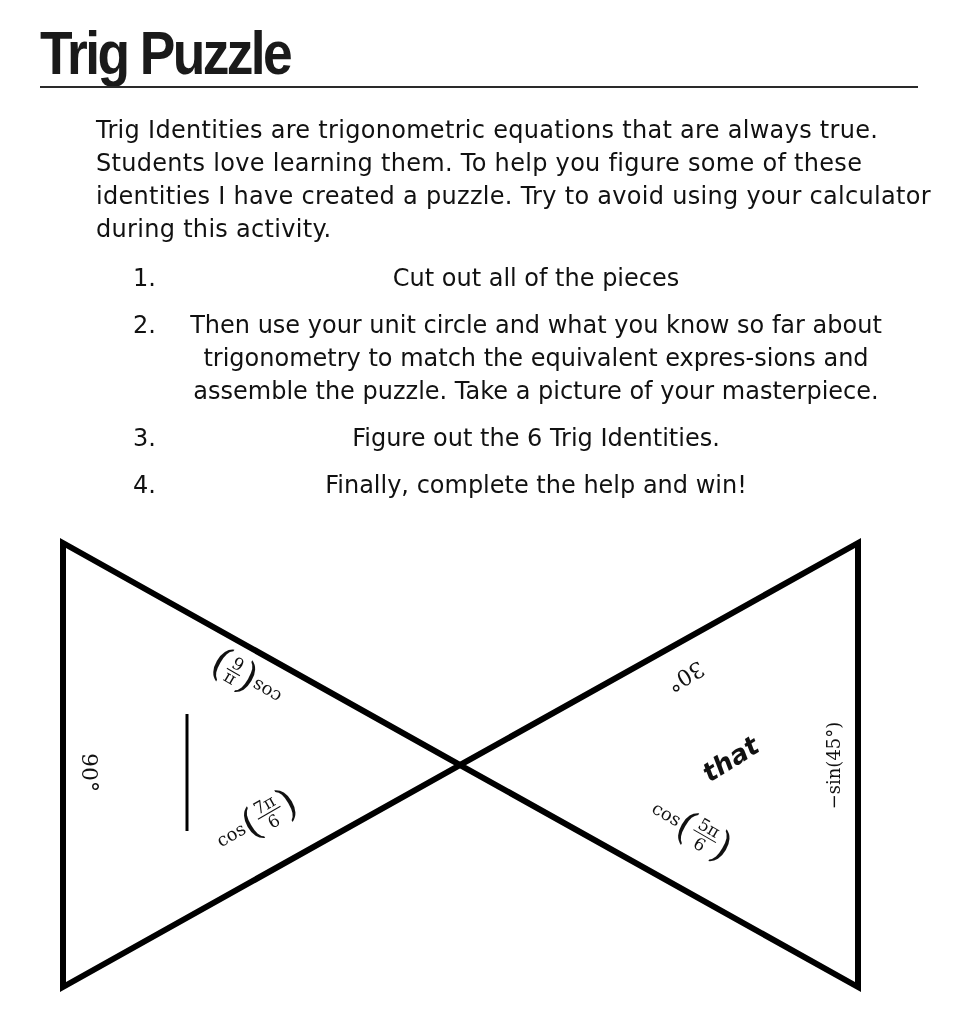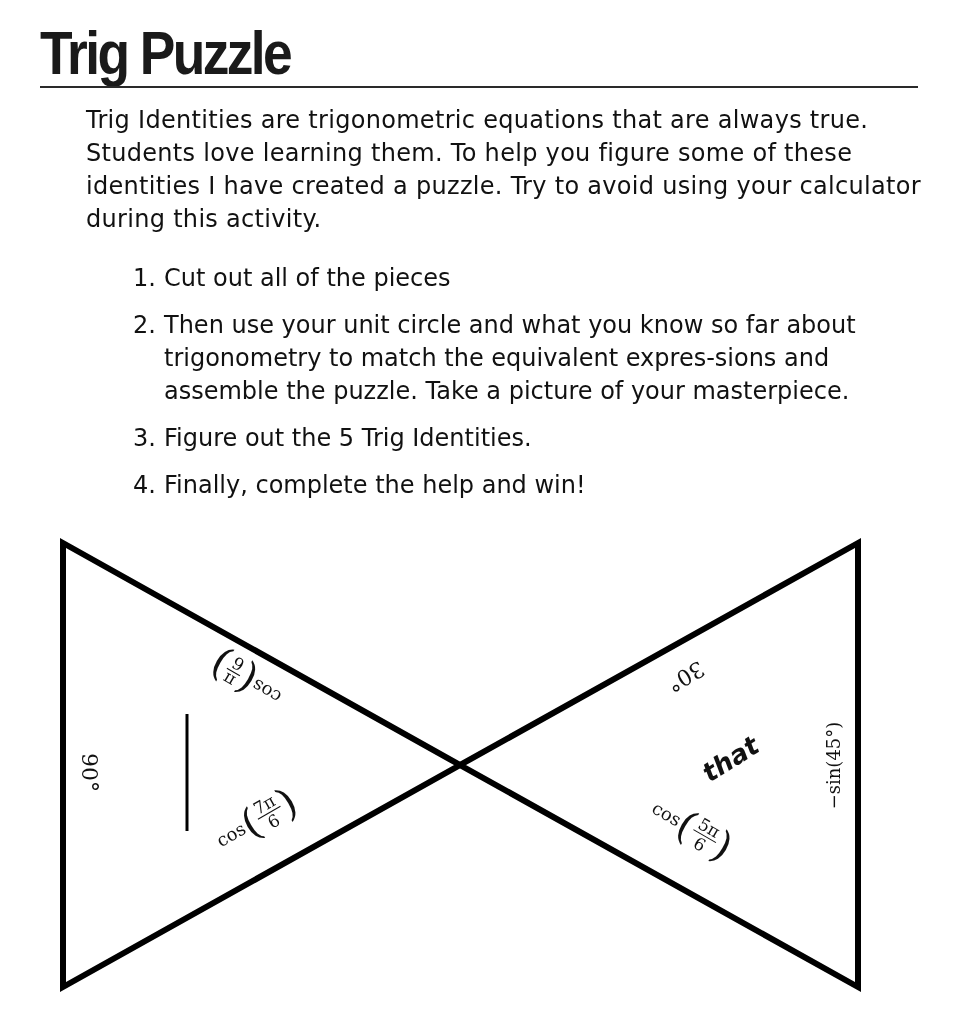--- a/index.html
+++ b/index.html
@@ -35,21 +35,21 @@
       top: 86px;
       width: 878px;
       height: 2px;
       background: #2a2a2a;
     }
     .intro {
       position: absolute;
       left: 80px;
       top: 98px;
       width: 840px;
-      margin: 6px;
+      margin: 16px;
       font-family: "DejaVu Sans", sans-serif;
       font-size: 24px;
       line-height: 33px;
       letter-spacing: 0.3px;
       color: #111111;
     }
     .steps {
       position: absolute;
       left: 118px;
       top: 262px;
@@ -68,20 +68,21 @@
     }
     .step-num {
       width: 46px;
       flex: 0 0 46px;
       text-align: right;
       padding-right: 8px;
       box-sizing: border-box;
     }
     .step-text {
       flex: 1;
+      text-align: center;
     }
     .puzzle {
       position: absolute;
       left: 0;
       top: 0;
       width: 965px;
       height: 1014px;
       pointer-events: none;
     }
     .puzzle .piece {
@@ -136,21 +137,21 @@
   <li class="step">
     <span class="step-num">1.</span>
     <span class="step-text">Cut out all of the pieces</span>
   </li>
   <li class="step">
     <span class="step-num">2.</span>
     <span class="step-text">Then use your unit circle and what you know so far about trigonometry to match the equivalent expres-sions and assemble the puzzle. Take a picture of your masterpiece.</span>
   </li>
   <li class="step">
     <span class="step-num">3.</span>
-    <span class="step-text">Figure out the 5 Trig Identities.</span>
+    <span class="step-text">Figure out the 6 Trig Identities.</span>
   </li>
   <li class="step">
     <span class="step-num">4.</span>
     <span class="step-text">Finally, complete the help and win!</span>
   </li>
 </ol>
 
 <svg class="puzzle" viewBox="0 0 965 1014" xmlns="http://www.w3.org/2000/svg">
   <polygon class="piece" points="63,543 460,765 63,987" fill="#ffffff" stroke="#000000" stroke-width="6" stroke-linejoin="miter"></polygon>
   <polygon class="piece" points="858,543 460,765 858,987" fill="#ffffff" stroke="#000000" stroke-width="6" stroke-linejoin="miter"></polygon>

